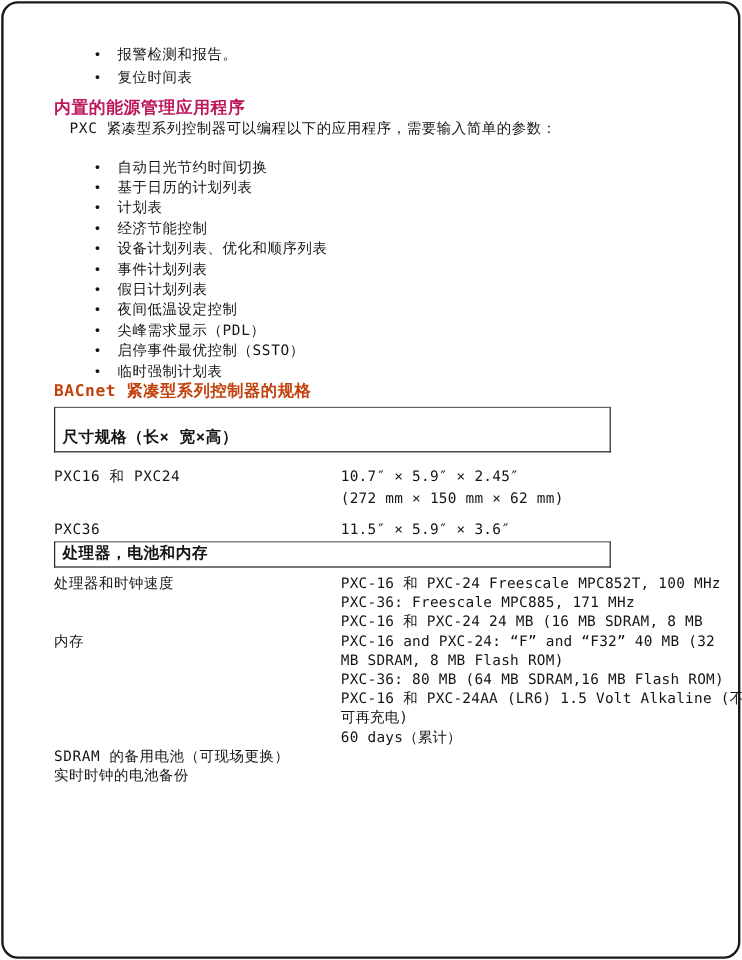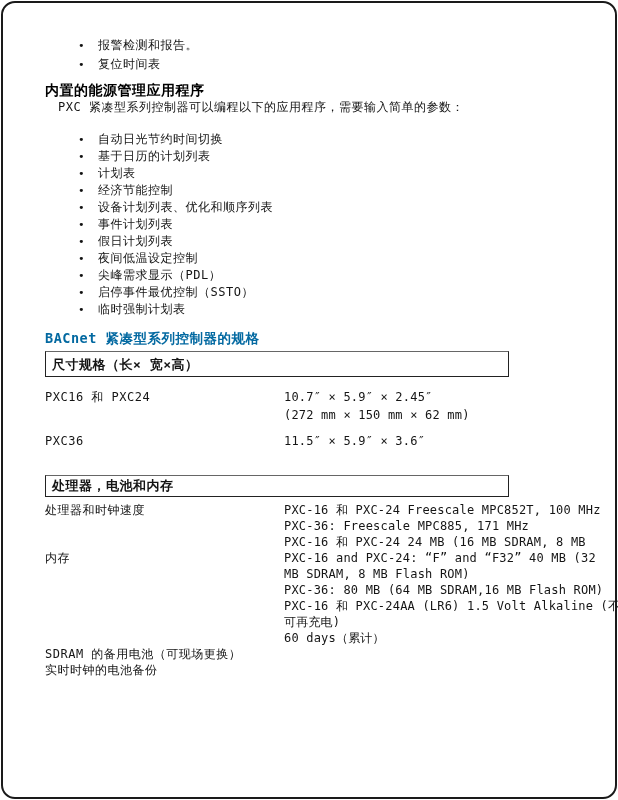--- a/index.html
+++ b/index.html
@@ -18,35 +18,35 @@
 
   ul.blist { list-style:none; margin:0; padding:0; font-size:12px; }
   ul.blist li { display:flex; align-items:baseline; }
   ul.blist.top li { line-height:19px; }
   ul.blist.main li { line-height:16px; }
   .dot { width:20px; margin-left:33px; flex:0 0 20px; font-size:11px; color:#111; }
   .litext { white-space:pre; letter-spacing:0.5px; }
 
   .h1 {
     margin-top:8px; font-size:14px; font-weight:bold; line-height:17px;
-    letter-spacing:0.5px; color:#000000;
+    letter-spacing:0.5px; color:#be185d;
   }
   .intro {
     margin:0 0 16px 13px; font-size:12px; line-height:16px; white-space:pre; letter-spacing:0.5px;
   }
   .h2 {
-    margin-top:12px; font-size:13.5px; font-weight:bold; line-height:17px;
-    letter-spacing:0.5px; color:#0369a1;
+    margin-top:0; font-size:13.5px; font-weight:bold; line-height:17px;
+    letter-spacing:0.5px; color:#c2410c;
   }
   .section-box {
     margin-top:4px; border:1.5px solid #222; border-top-color:#666;
-    padding:4px 6px 3px 6px; font-size:13px; font-weight:bold;
+    padding:16px 6px 3px 6px; font-size:13px; font-weight:bold;
     line-height:17px; letter-spacing:0.5px; background:#fff;
   }
-  .section-box.second { margin-top:24px; padding:1px 6px 2px 6px; }
+  .section-box.second { margin-top:0; padding:1px 6px 2px 6px; }
 
   .dim-rows { margin-top:12px; }
   .dim-row { display:flex; font-size:12px; }
   .dim-row + .dim-row { margin-top:9px; }
   .row-label { flex:0 0 239px; letter-spacing:0.5px; line-height:16px; }
   .dim-row .vline { line-height:17.5px; }
   .vline { white-space:pre; font-size:12px; letter-spacing:0.2px; }
 
   .spec-rows { margin-top:5px; }
   .spec-row { display:flex; align-items:flex-start; font-size:12px; }

